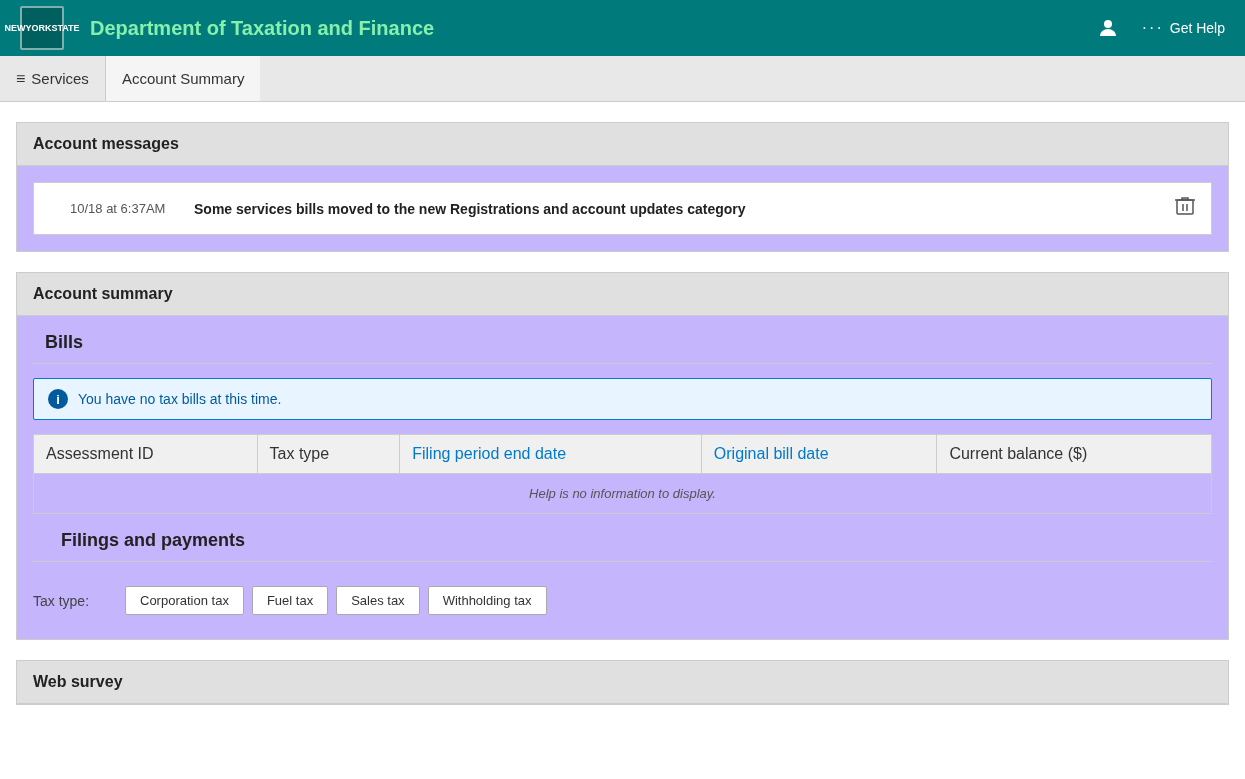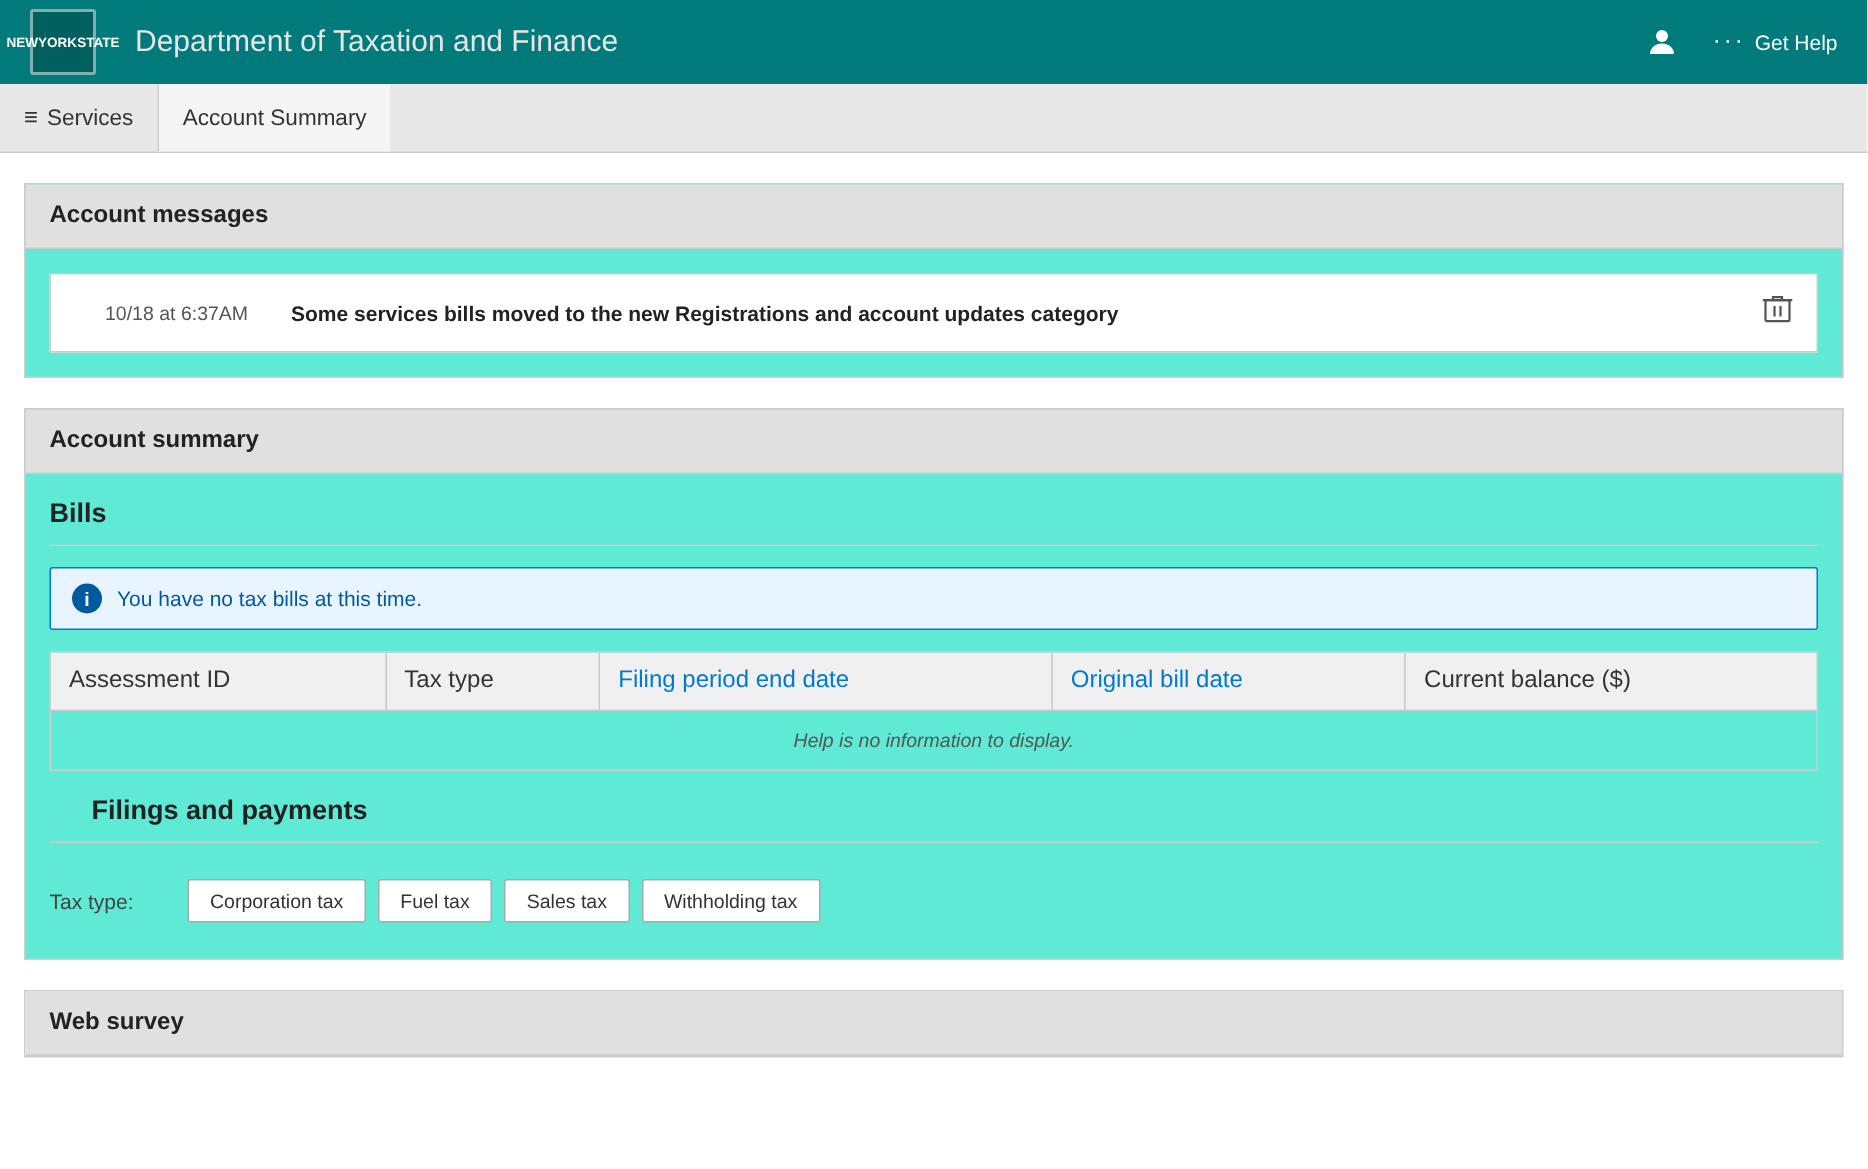--- a/index.html
+++ b/index.html
@@ -31,22 +31,22 @@
       justify-content: center;
       font-size: 9px;
       font-weight: bold;
       color: white;
       text-align: center;
       line-height: 1.2;
       flex-shrink: 0;
     }
     .header-title {
       font-size: 20px;
-      font-weight: normal;
-      color: #e5e5e5;
+      font-weight: bold;
+      color: #86efac;
       flex: 1;
     }
     .header-right {
       display: flex;
       align-items: center;
       gap: 20px;
     }
     .header-user-icon {
       width: 28px;
       height: 28px;
@@ -106,21 +106,21 @@
       font-size: 22px;
       font-weight: bold;
       color: #222;
       margin-bottom: 20px;
     }
 
     
     .section {
       border: 1px solid #ccc;
       margin-bottom: 20px;
-      background: #5eead4;
+      background: #c4b5fd;
     }
     .section-header {
       background: #e0e0e0;
       padding: 12px 16px;
       font-size: 16px;
       font-weight: bold;
       color: #222;
       border-bottom: 1px solid #ccc;
     }
     .section-body {
@@ -157,20 +157,21 @@
       cursor: pointer;
       font-size: 18px;
     }
 
     
     .bills-title {
       font-size: 18px;
       font-weight: bold;
       color: #222;
       margin-bottom: 10px;
+      margin-left: 12px;
     }
     .bills-divider {
       border: none;
       border-top: 1px solid #ccc;
       margin-bottom: 14px;
     }
 
     
     .info-box {
       border: 1px solid #007acc;

